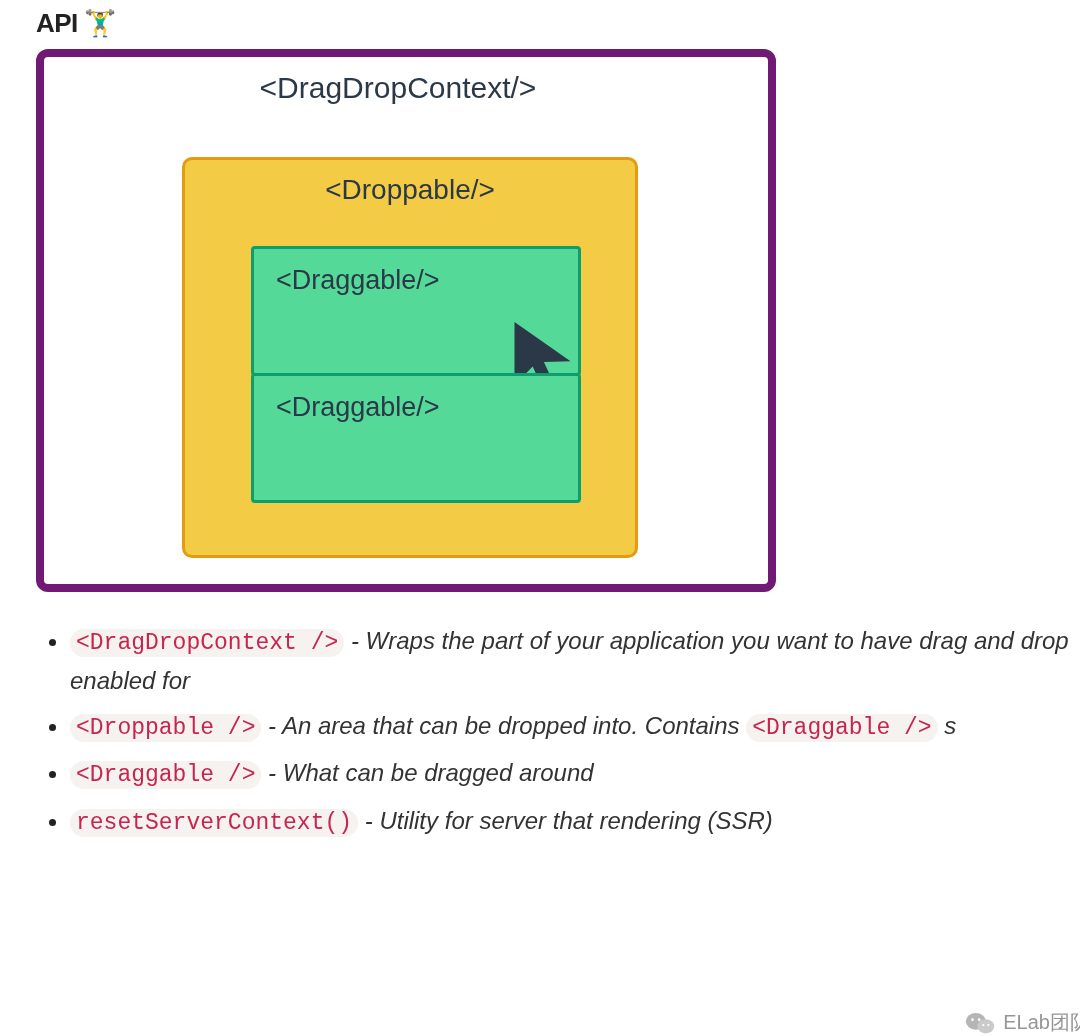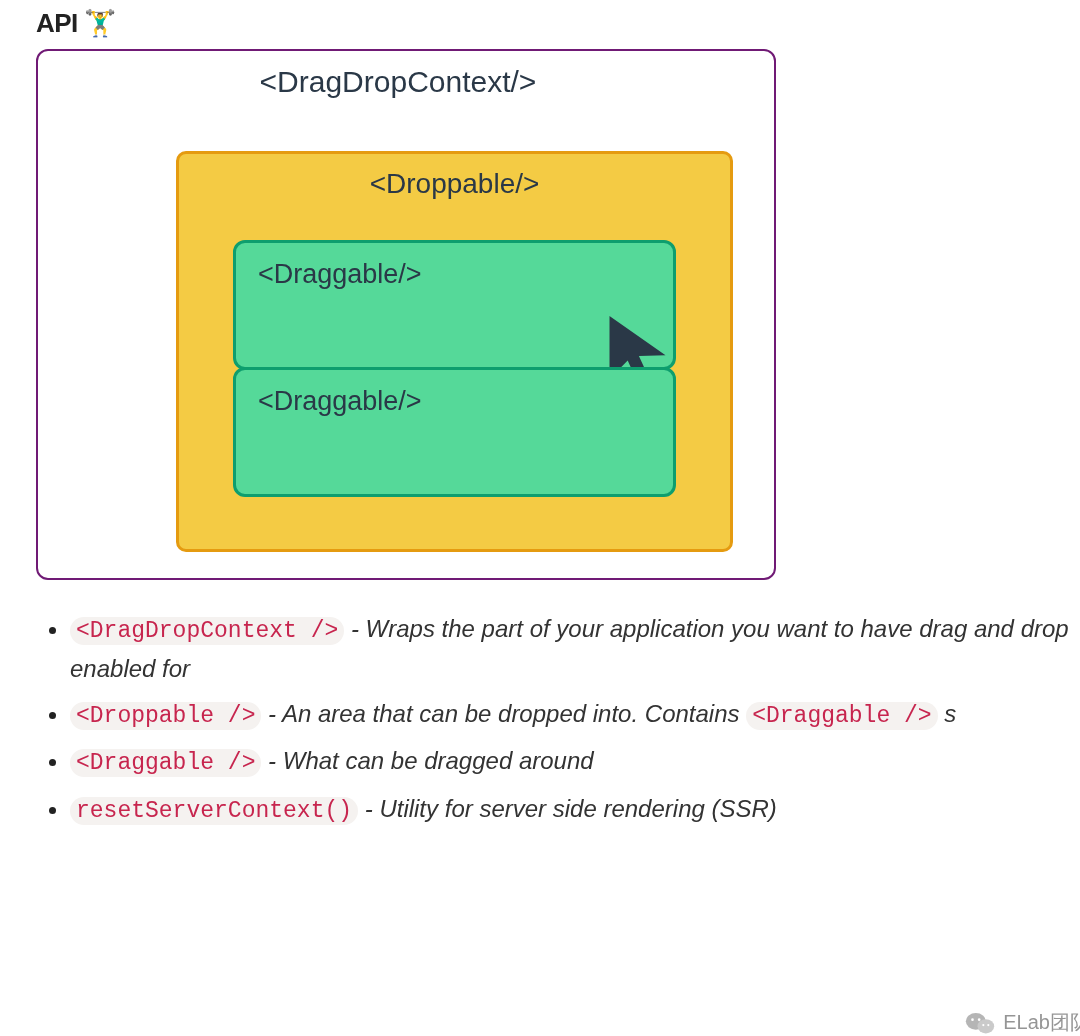--- a/index.html
+++ b/index.html
@@ -10,58 +10,59 @@
       color: #222;
       padding: 8px 20px 20px 36px;
     }
     .heading {
       font-size: 26px;
       font-weight: 700;
       margin-bottom: 10px;
       letter-spacing: -0.5px;
     }
     .diagram-wrap {
-      border: 2px solid #701a75;
+      border: 8px solid #701a75;
       border-radius: 12px;
       width: 740px;
       padding: 14px 42px 26px 26px;
     }
     .ctx-label {
       font-family: -apple-system, BlinkMacSystemFont, "Segoe UI", sans-serif;
       font-size: 30px;
       font-weight: 400;
       color: #2a3847;
       text-align: center;
       width: 56%;
       margin: 0 auto 52px auto;
       white-space: nowrap;
     }
     .droppable {
       background: #f4cb44;
       border: 3px solid #e59b10;
       border-radius: 10px;
-      width: 557px;
+      width: 456px;
       margin: 0 auto 0 112px;
       padding: 14px 54px 52px 54px;
       position: relative;
     }
     .droppable-label {
       font-size: 28px;
       color: #2a3847;
       text-align: center;
       margin-bottom: 40px;
     }
     .draggable-stack { position: relative; }
     .draggable {
       background: #55d999;
       border: 3px solid #0e9e6e;
-      border-radius: 12px;
+      border-radius: 4px;
       height: 130px;
       padding: 16px 22px;
       position: relative;
+      margin-left: 12px;
     }
     .draggable + .draggable { margin-top: -3px; }
     .drag-label {
       font-size: 27px;
       color: #2a3847;
     }
     .cursor-icon {
       position: absolute;
       top: 64px;
       right: -10px;
@@ -131,21 +132,21 @@
   <li>
     <span class="code">&lt;DragDropContext /&gt;</span><span class="desc"> - Wraps the part of your application you want to have drag and drop enabled for</span>
   </li>
   <li>
     <span class="code">&lt;Droppable /&gt;</span><span class="desc"> - An area that can be dropped into. Contains </span><span class="code">&lt;Draggable /&gt;</span><span class="desc"> s</span>
   </li>
   <li>
     <span class="code">&lt;Draggable /&gt;</span><span class="desc"> - What can be dragged around</span>
   </li>
   <li>
-    <span class="code">resetServerContext()</span><span class="desc"> - Utility for server side rendering (SSR)</span>
+    <span class="code">resetServerContext()</span><span class="desc"> - Utility for server that rendering (SSR)</span>
   </li>
 </ul>
 
 <div class="watermark">
   <svg class="wechat-icon" viewBox="0 0 36 30">
     <ellipse cx="13" cy="13" rx="12" ry="10" fill="#888"></ellipse>
     <ellipse cx="25" cy="19" rx="10" ry="8.5" fill="#aaa"></ellipse>
     <circle cx="9" cy="11" r="1.6" fill="#fff"></circle>
     <circle cx="17" cy="11" r="1.6" fill="#fff"></circle>
     <circle cx="22" cy="17.5" r="1.3" fill="#fff"></circle>

